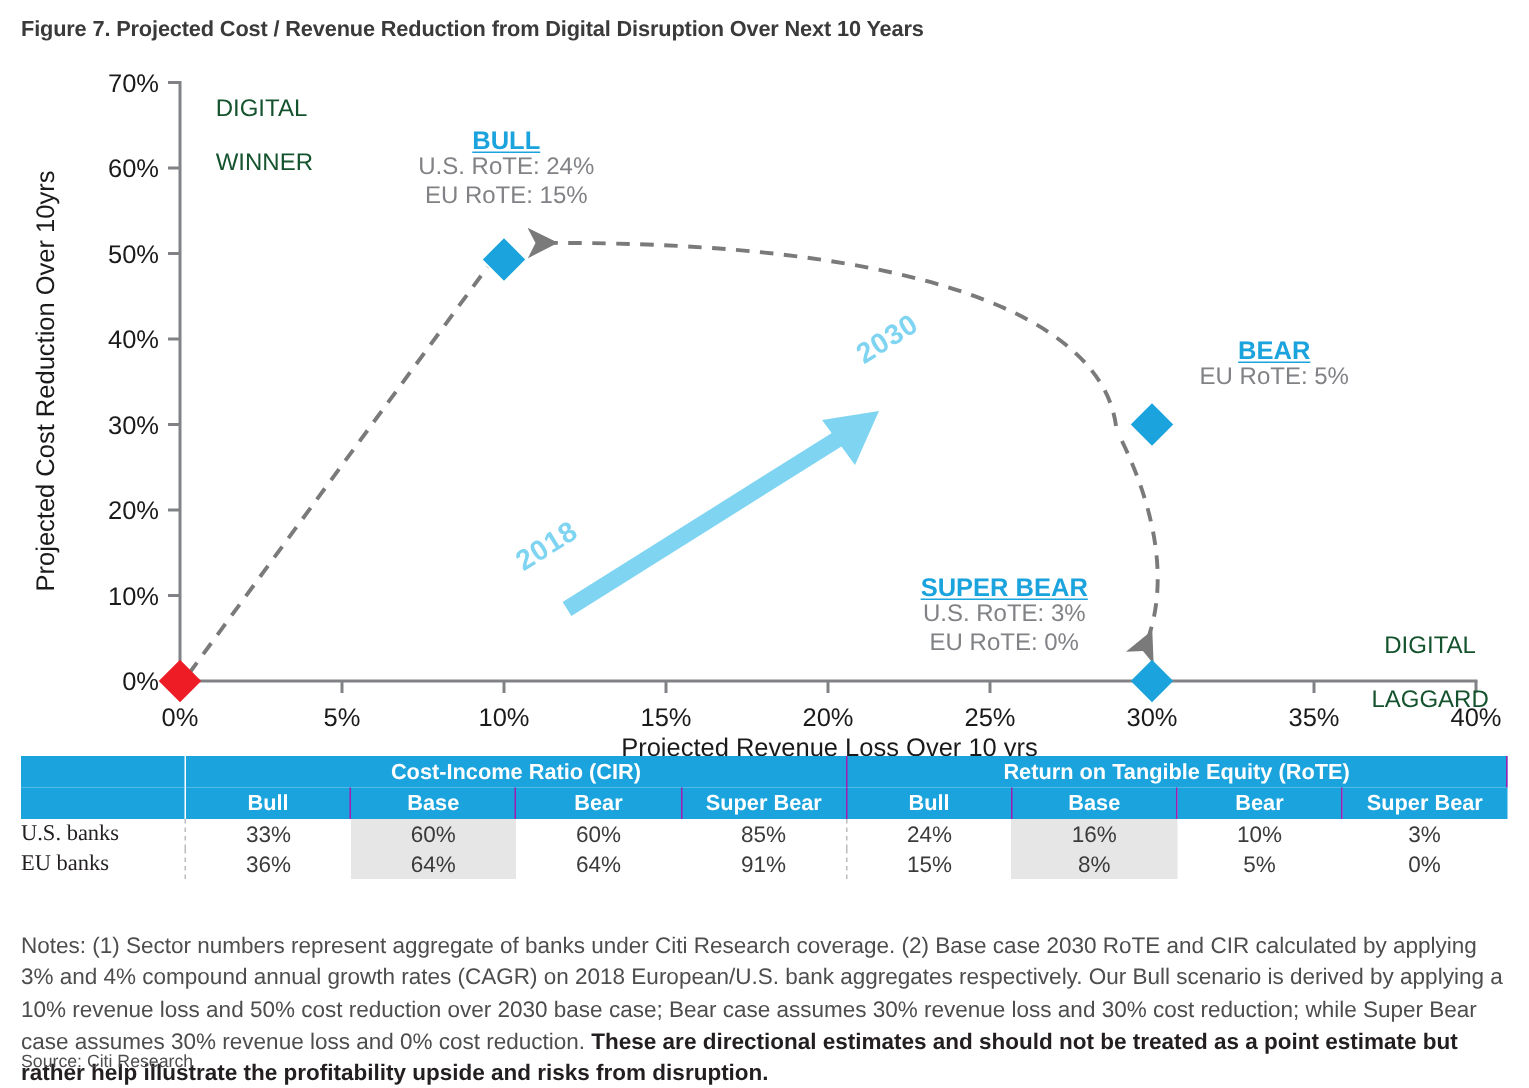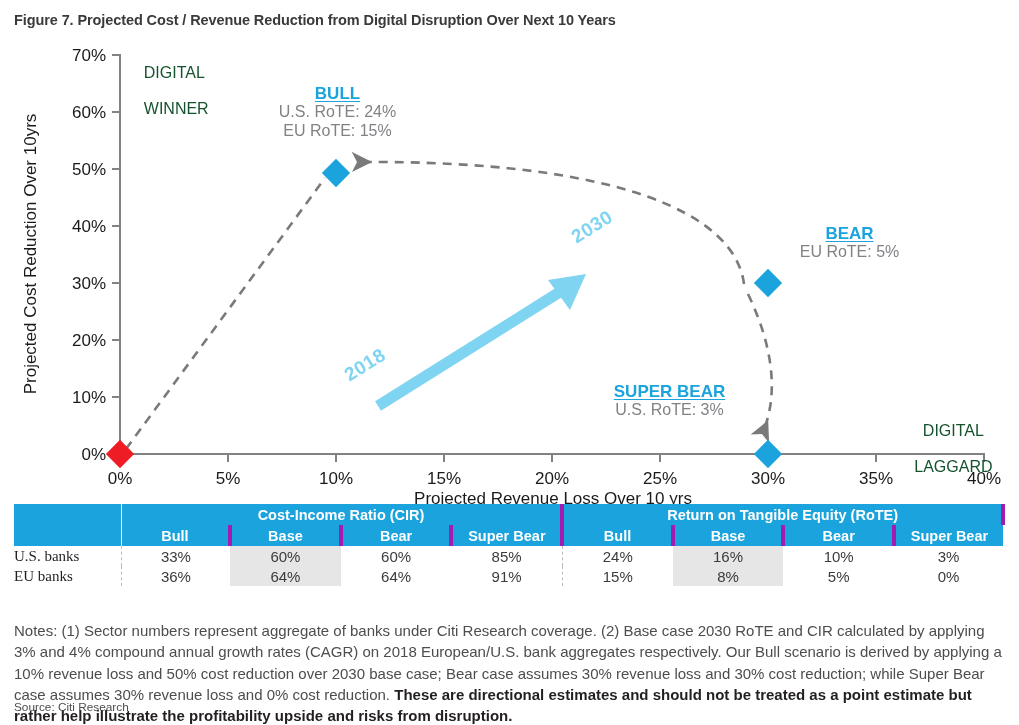--- a/index.html
+++ b/index.html
@@ -30,21 +30,21 @@
     position:absolute;color:#7fd4f2;font-weight:bold;font-size:19px;
     letter-spacing:0.5px;
   }
   
   #tbl{
     position:absolute;left:14px;top:504px;width:991px;
     border-collapse:collapse;font-size:14.5px;
   }
   #tbl td,#tbl th{padding:0;margin:0;}
   .hdr{background:#1ba3dd;color:#ffffff;font-weight:bold;text-align:center;height:21px;
-       border-right:4px solid #a21caf;}
+       border-right:1px solid #a21caf;}
   .hdr-blank{background:#1ba3dd;border-right:1px solid #ffffff;}
   .rowlab{text-align:left;color:#231f20;font-size:15px;padding-left:1px;height:20px;
           border-right:1px dashed #b9bbbd;font-family:Liberation Serif, serif;}
   .cell{text-align:center;color:#3b3b3b;font-size:15px;height:20px;}
   .cell.shade{background:#e6e6e6;}
   .sep-left{border-left:1px dashed #b9bbbd;}
   #notes{
     position:absolute;left:14px;top:620px;width:995px;
     font-size:15px;color:#4d4d4d;line-height:1.42;text-align:left;
   }
@@ -162,20 +162,21 @@
 
   <div class="scen" style="left:752px;top:190px;width:195px;">
     <div class="scen-name">BEAR</div>
     <div class="scen-row">EU RoTE: 5%</div>
   </div>
 
 
   <div class="scen" style="left:562px;top:348px;width:215px;">
     <div class="scen-name">SUPER BEAR</div>
     <div class="scen-row">U.S. RoTE: 3%</div>
+    <div class="scen-row">EU RoTE: 0%</div>
   </div>
 
   <div class="yearlab" style="left:343px;top:320px;transform:rotate(-32deg);">2018</div>
   <div class="yearlab" style="left:570px;top:182px;transform:rotate(-32deg);">2030</div>
 </div>
 
 <table id="tbl">
   <tbody>
       <tr>
     <td class="hdr-blank" style="width:110px;"></td>

